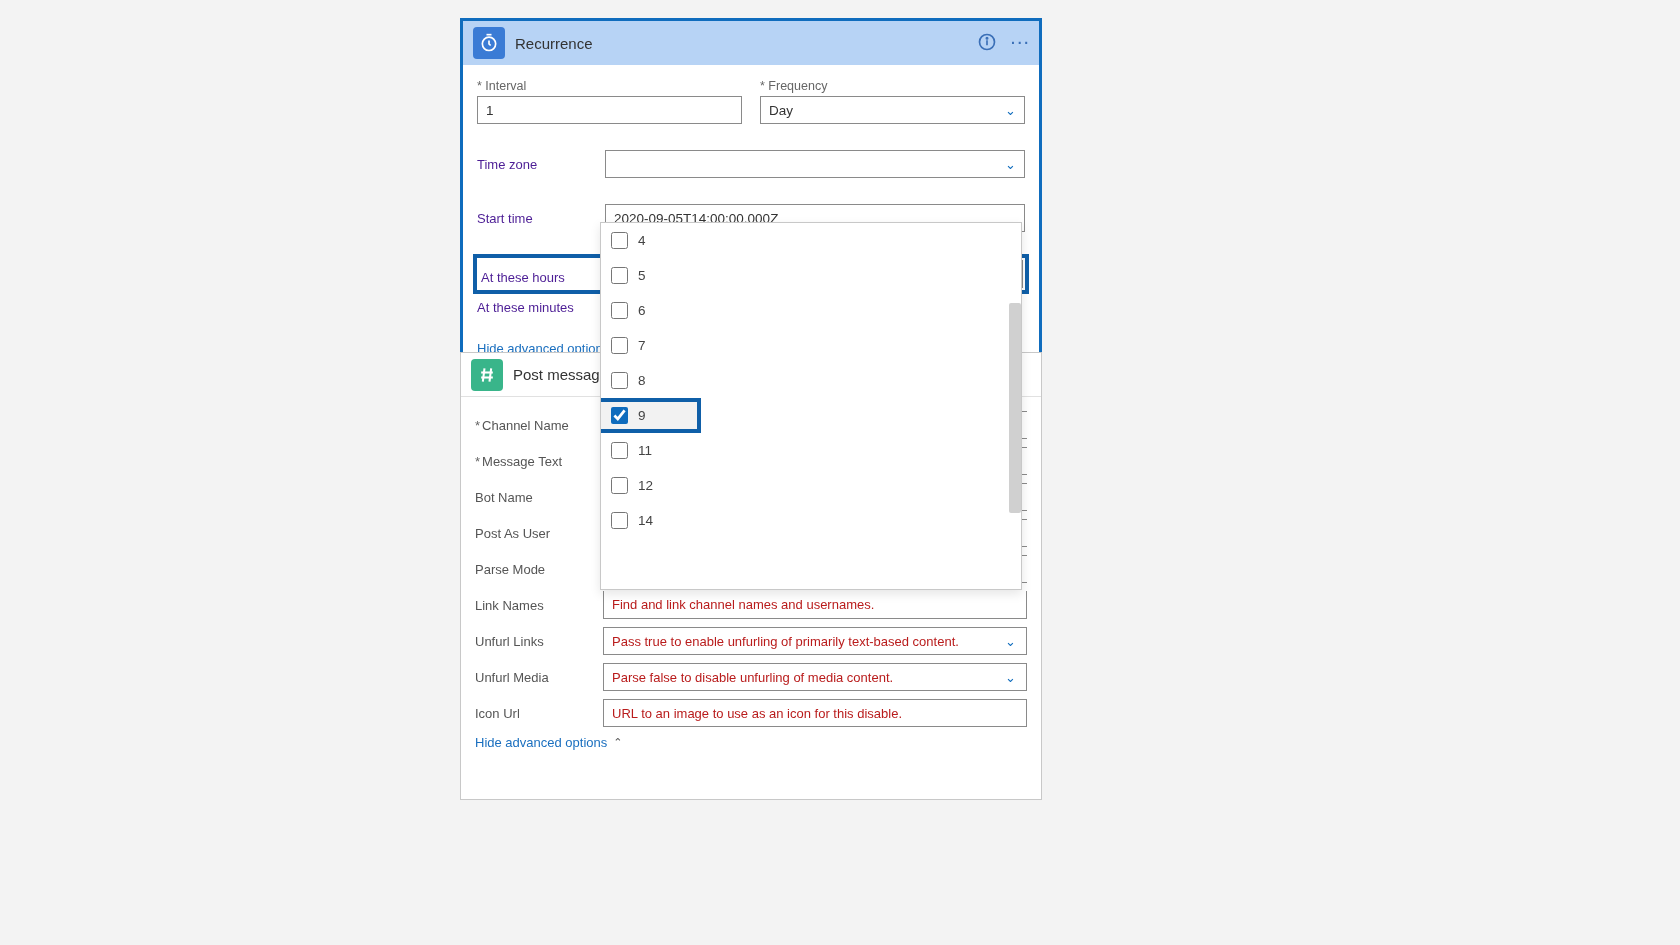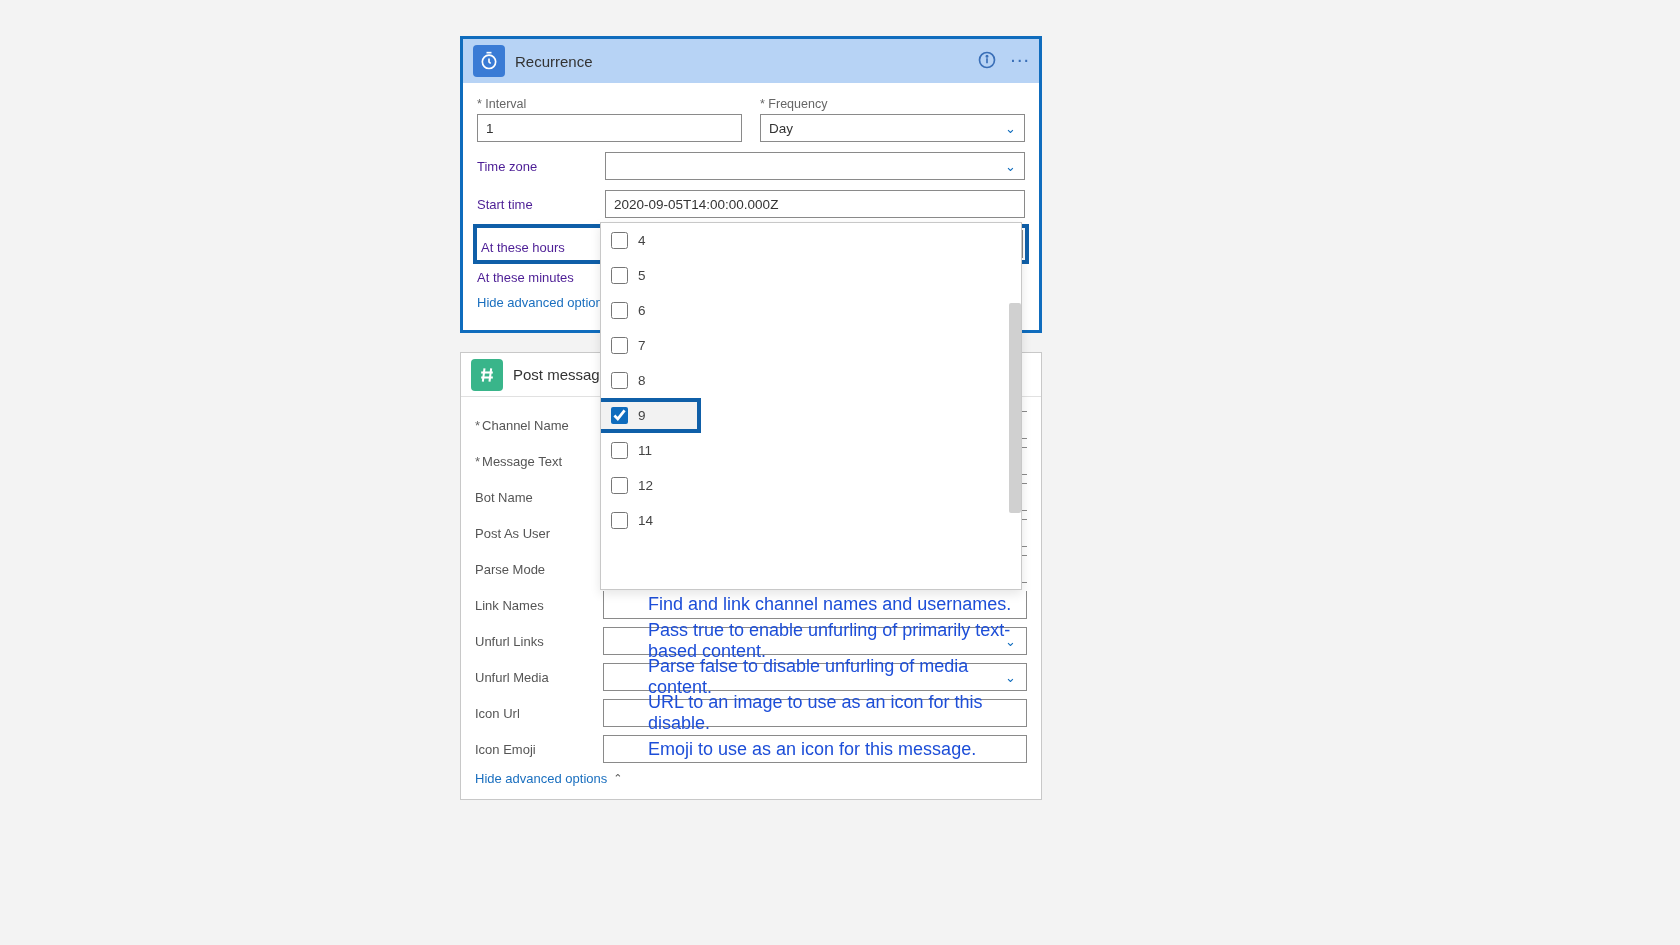--- a/index.html
+++ b/index.html
@@ -14,21 +14,21 @@
 }
 .canvas { position: absolute; left: 0; top: 0; width: 1680px; height: 945px; }
 
 .card {
   position: absolute;
   background: #fff;
   border: 1px solid #c8c8c8;
 }
 
 .card-recurrence {
-  left: 460px; top: 36px; width: 582px;
+  left: 460px; top: 18px; width: 582px;
   border: 3px solid #0f6cbd;
 }
 .card-post {
   left: 460px; top: 352px; width: 582px; height: 448px;
 }
 
 .card-header {
   height: 44px;
   display: flex;
   align-items: center;
@@ -46,21 +46,21 @@
 }
 .card-recurrence .hdr-icon { background: #3a7bd5; }
 .card-post .hdr-icon { background: #39b58a; }
 
 .hdr-title { font-size: 15px; color: #333; }
 .hdr-right { position: absolute; right: 8px; display: flex; gap: 14px; align-items: center; }
 .info-icon, .more-icon { color: #3a6fb7; cursor: pointer; }
 
 .card-body { padding: 14px 14px 10px 14px; }
 
-.row { display: flex; align-items: center; margin-bottom: 10px; }
+.row { display: flex; align-items: center; margin-bottom: 26px; }
 .row-split { gap: 18px; }
 .col { flex: 1; }
 .label { font-size: 12.5px; color: #666; display: block; margin-bottom: 3px; }
 .req::before { content: "* "; color: #666; }
 .side-label { width: 128px; font-size: 13px; color: #4c1d95; flex-shrink: 0; }
 
 .input, .select {
   width: 100%; height: 28px;
   border: 1px solid #8a8a8a;
   padding: 0 8px;
@@ -121,21 +121,21 @@
 .dd-item.highlighted-bg { background: #f2f2f2; }
 
 
 .post-body { padding: 14px 14px 8px 14px; }
 .prow { display: flex; align-items: center; margin-bottom: 8px; }
 .plabel { width: 128px; font-size: 13px; color: #555; }
 .plabel.req::before { content: "*"; margin-right: 2px; }
 .pinput { flex: 1; height: 28px; border: 1px solid #8a8a8a; padding: 0 8px; font-size: 13px; color: #888; display: flex; align-items: center; position: relative; }
 .pinput .chev { right: 10px; }
 
-.visible-placeholder { color: #1d4ed8; font-size: 18px; margin-left: 36px; }
+.visible-placeholder { color: #b91c1c; font-size: 13px; }
 
 </style>
 </head>
 <body>
 
 <div class="canvas">
 
   <div class="card card-recurrence">
     <div class="card-header">
       <div class="hdr-icon">
@@ -266,26 +266,20 @@
             <span class="visible-placeholder">Parse false to disable unfurling of media content.</span>
             <span class="chev">⌄</span>
           </div>
       </div>
       <div class="prow">
           <div class="plabel">Icon Url</div>
         <div class="pinput">
             <span class="visible-placeholder">URL to an image to use as an icon for this disable.</span>
           </div>
       </div>
-      <div class="prow">
-          <div class="plabel">Icon Emoji</div>
-        <div class="pinput">
-            <span class="visible-placeholder">Emoji to use as an icon for this message.</span>
-          </div>
-      </div>
       <div class="prow" style="margin-top:6px;">
         <span class="link">
           <span>Hide advanced options</span>
           <span class="arrow-up">⌃</span>
         </span>
       </div>
     </div>
   </div>
 
   <div class="dropdown-list">

